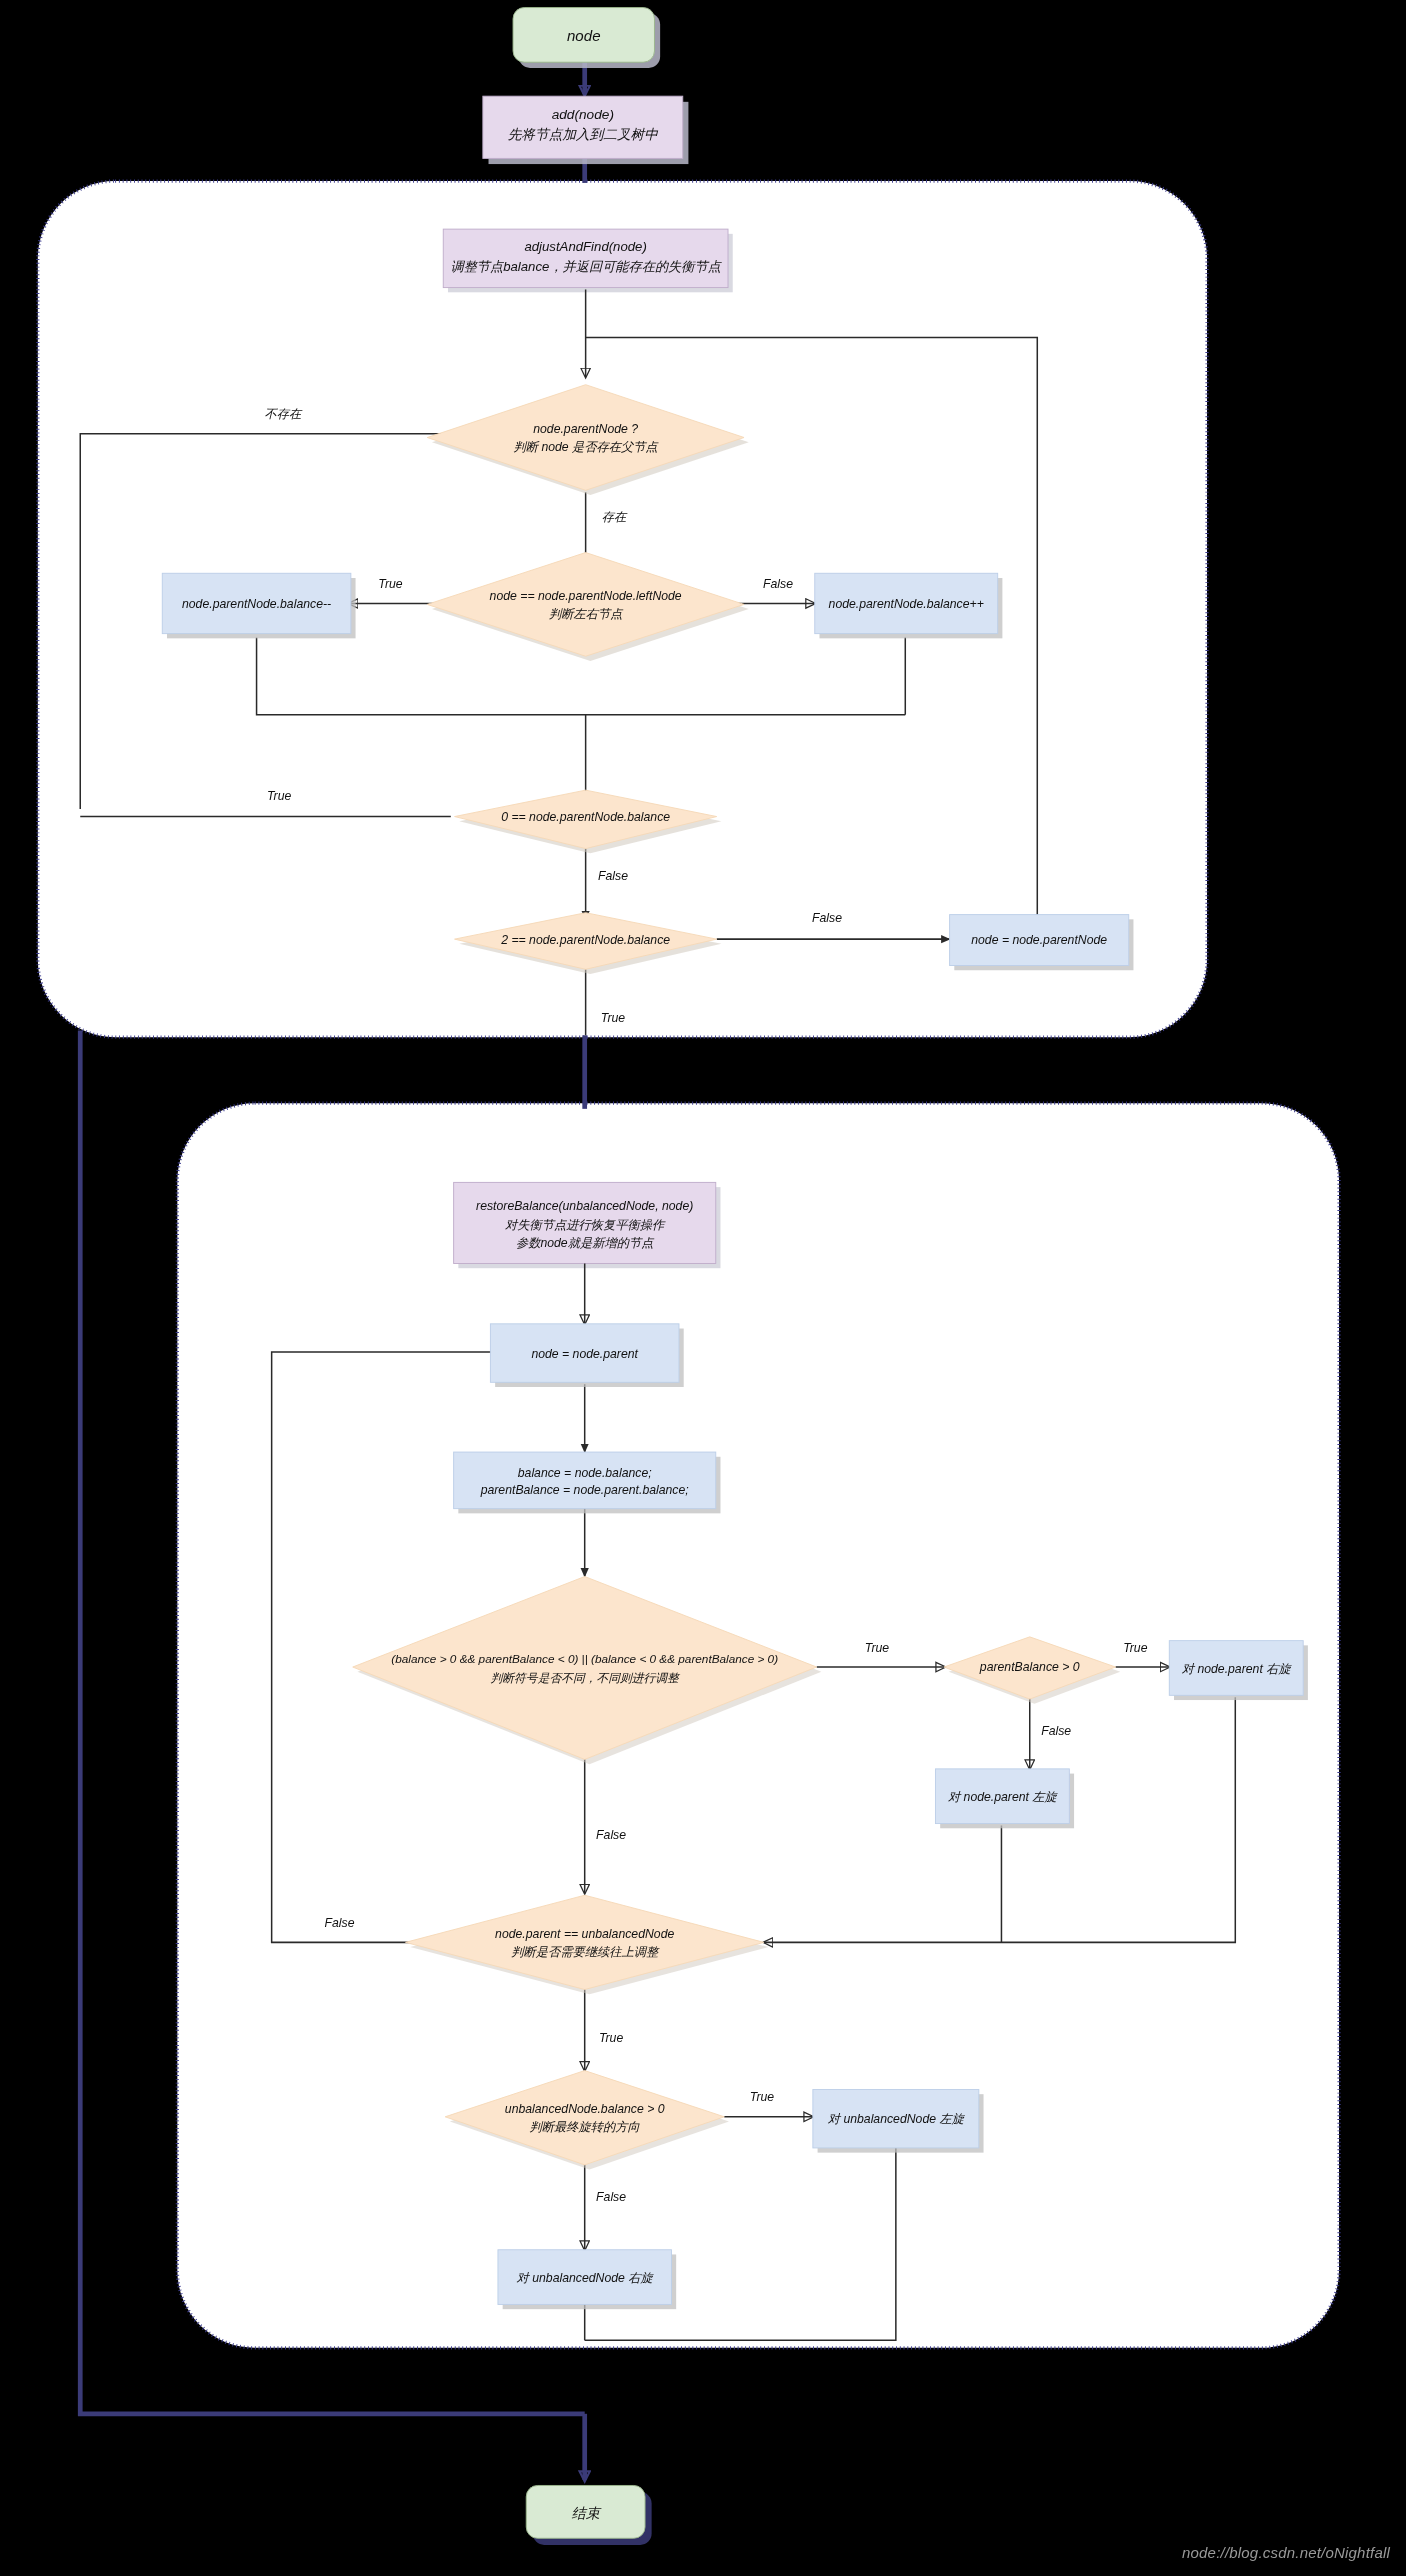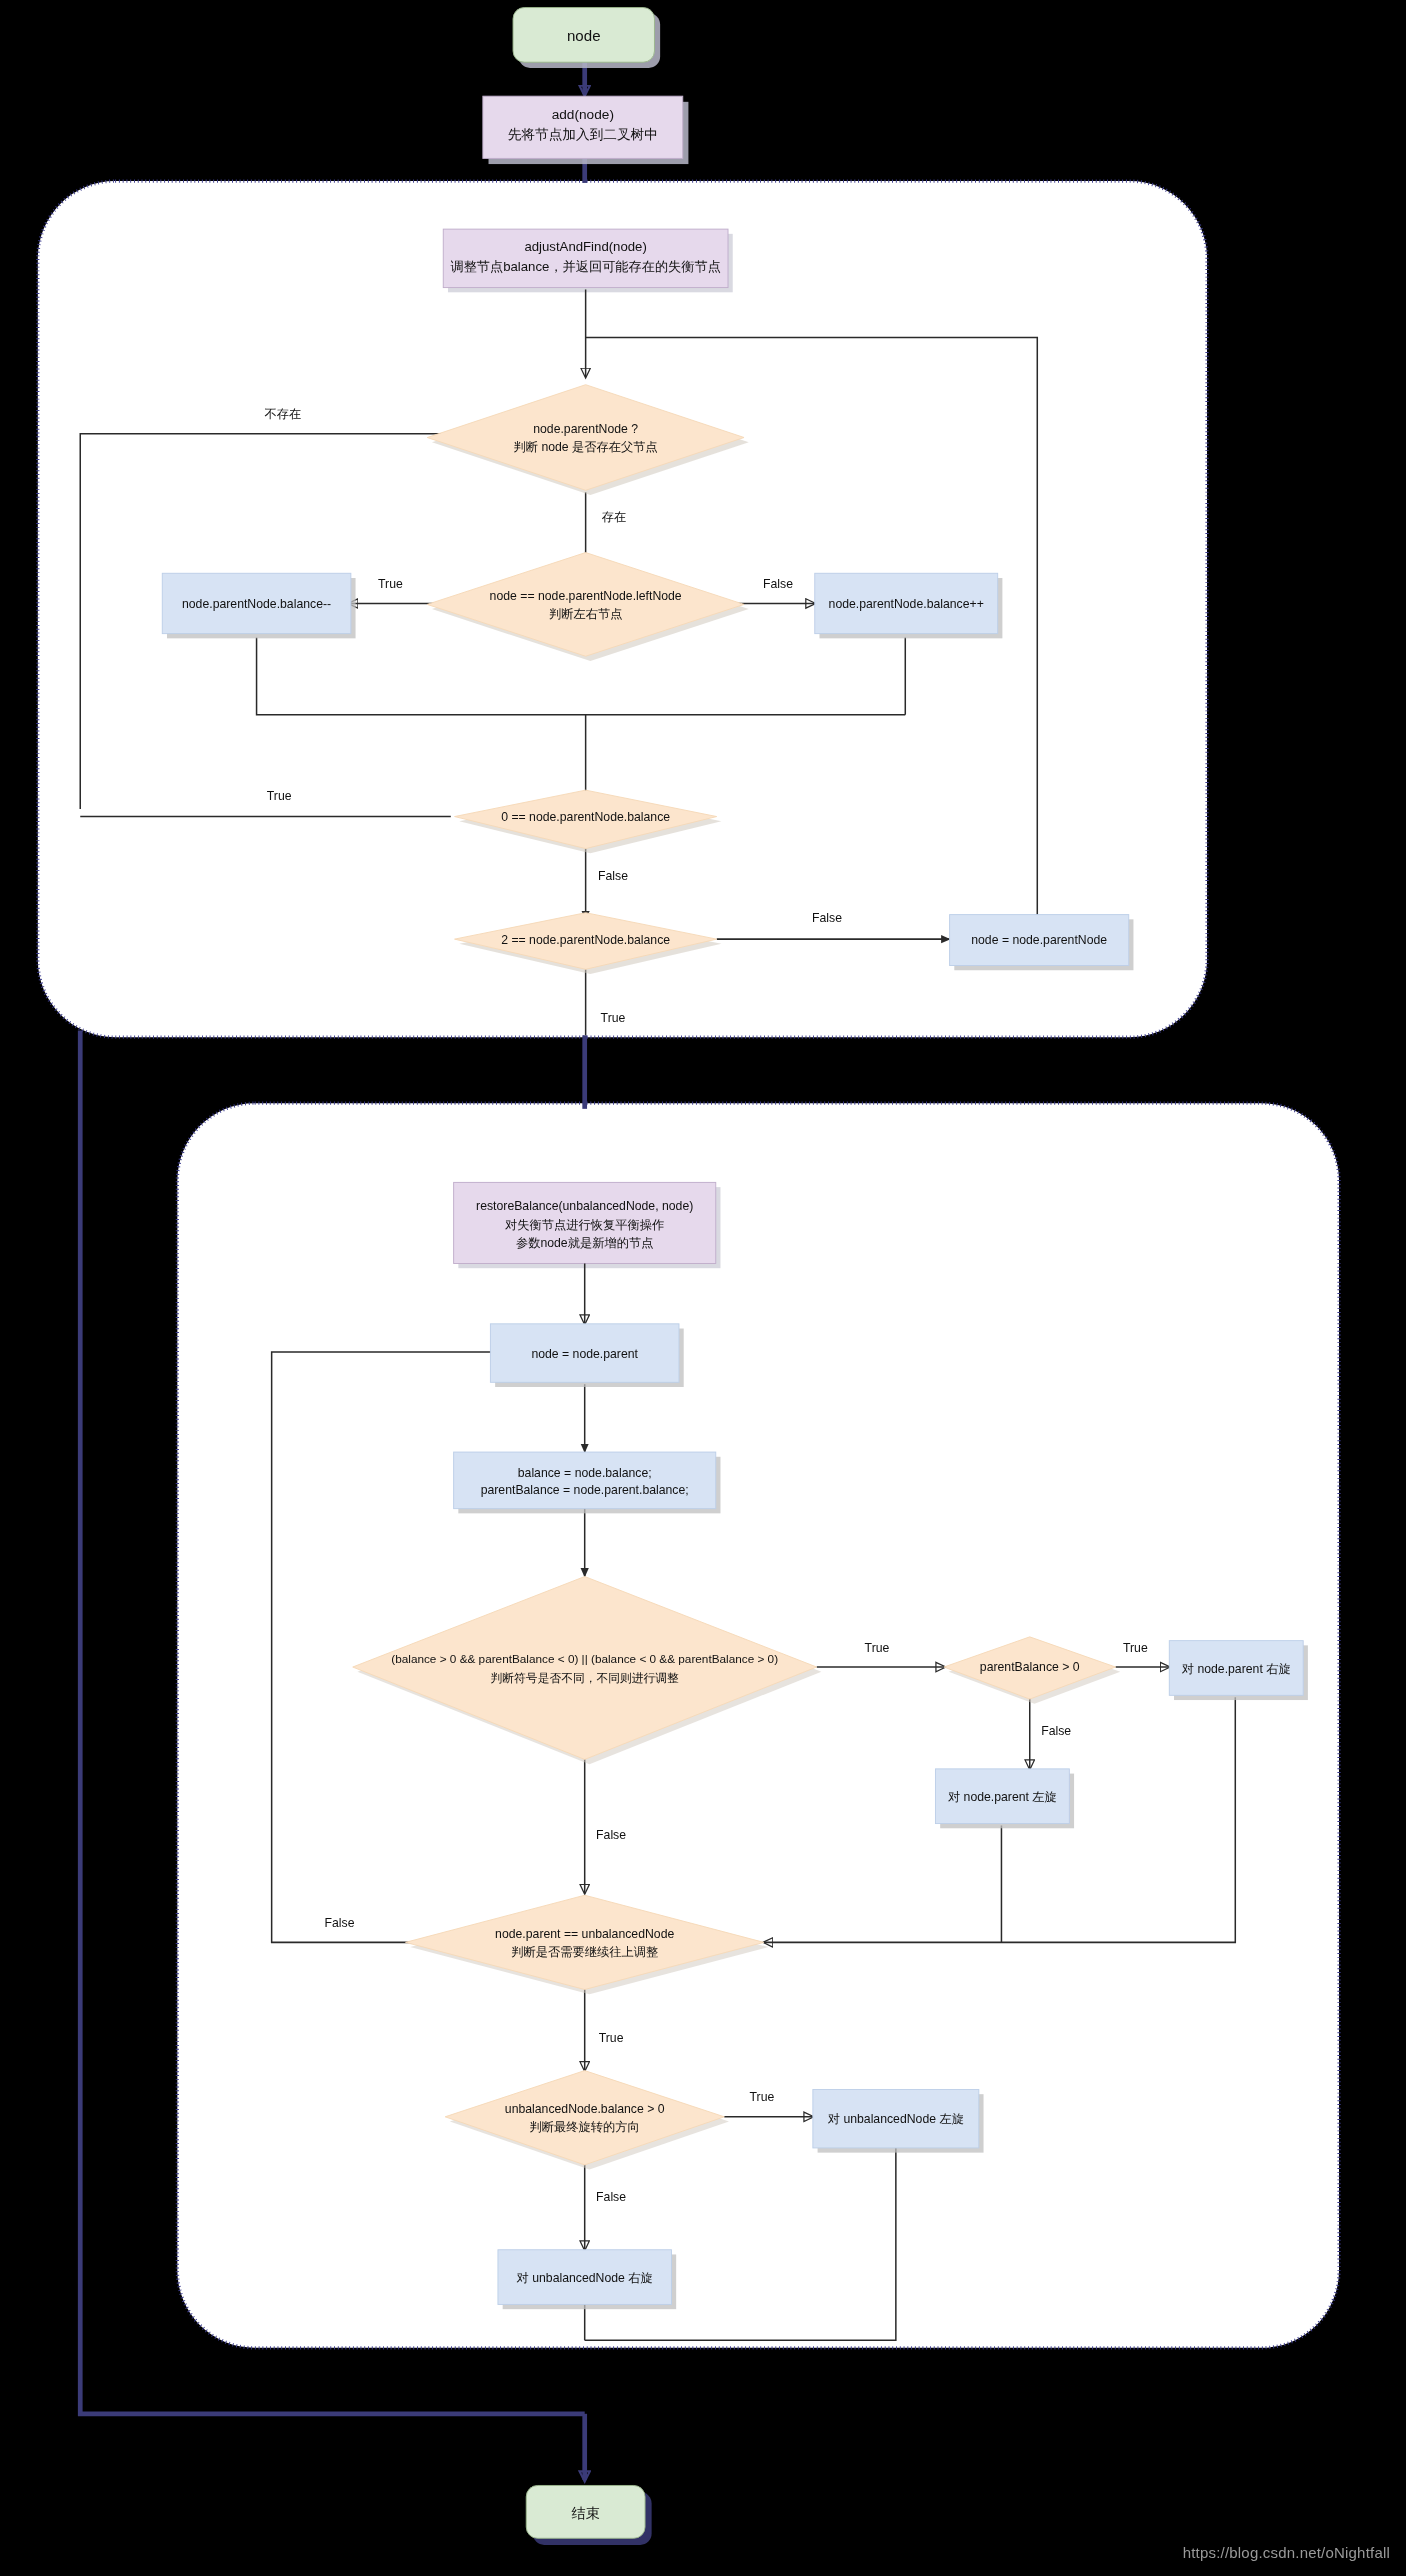--- a/index.html
+++ b/index.html
@@ -1,17 +1,17 @@
 <!DOCTYPE html>
 <html style="font-size:15px"><head>
 <meta charset="utf-8">
 <style>
   html,body{margin:0;padding:0;background:#000;}
   body{font-family:"Liberation Sans","DejaVu Sans",sans-serif;}
-  #stage{position:relative;width:1407px;height:2576px;background:#000;overflow:hidden;}
+  #stage{position:relative;width:1407px;height:2576px;background:#000;overflow:hidden;font-style:italic;}
   #stage svg{position:absolute;left:0;top:0;}
   .wm{position:absolute;right:17px;bottom:15px;color:#9a9a9a;font-size:15px;font-family:"Liberation Sans",sans-serif;letter-spacing:0.2px;}
   text{font-family:"Liberation Sans","DejaVu Sans",sans-serif;fill:#111;}
 </style>
 </head>
 <body>
 
 <div id="stage">
 <svg width="1407" height="2576" viewBox="0 0 1492 2732" xmlns="http://www.w3.org/2000/svg">
   <defs>
@@ -255,15 +255,15 @@
     <text x="620" y="2420" text-anchor="middle" font-size="13">对 unbalancedNode 右旋</text>
   </g>
 
   <g>
     <rect x="558" y="2636" width="126" height="56" rx="12" ry="12" fill="#3b3b78" opacity="0.85" transform="translate(7,7)"></rect>
     <rect x="558" y="2636" width="126" height="56" rx="12" ry="12" fill="#d9ead3" stroke="#9ab68c" stroke-width="1"></rect>
     <text x="621" y="2670" text-anchor="middle" font-size="15">结束</text>
   </g>
 </svg>
 
-<div class="wm">https://blog.csdn.net/oNightfall</div>
+<div class="wm">node://blog.csdn.net/oNightfall</div>
 </div>
 
 
 </body></html>

